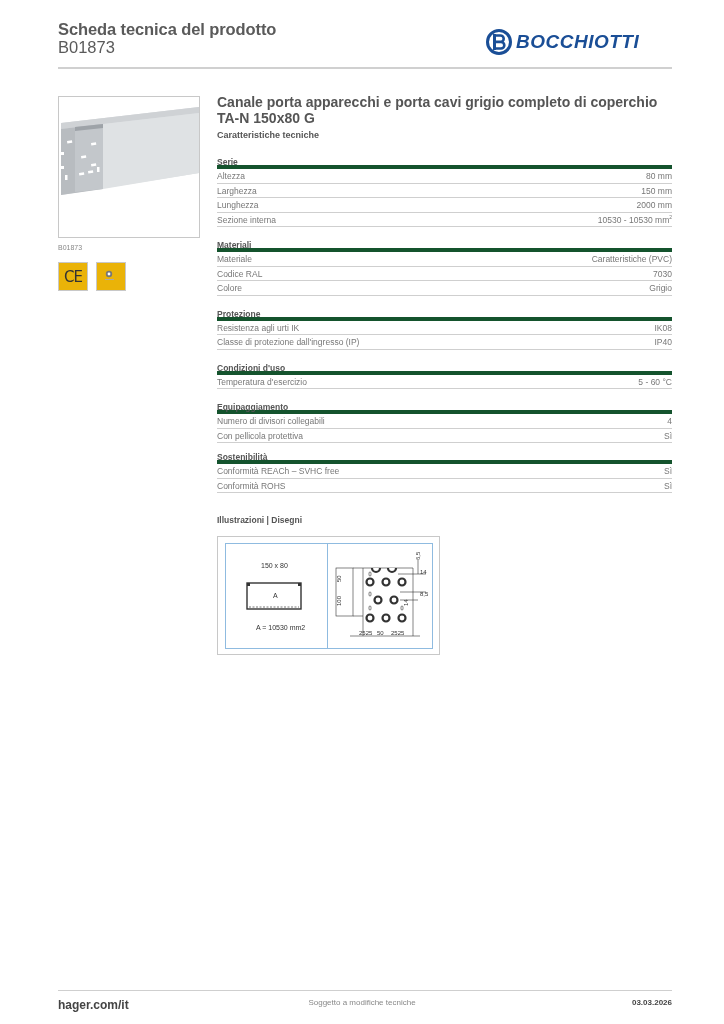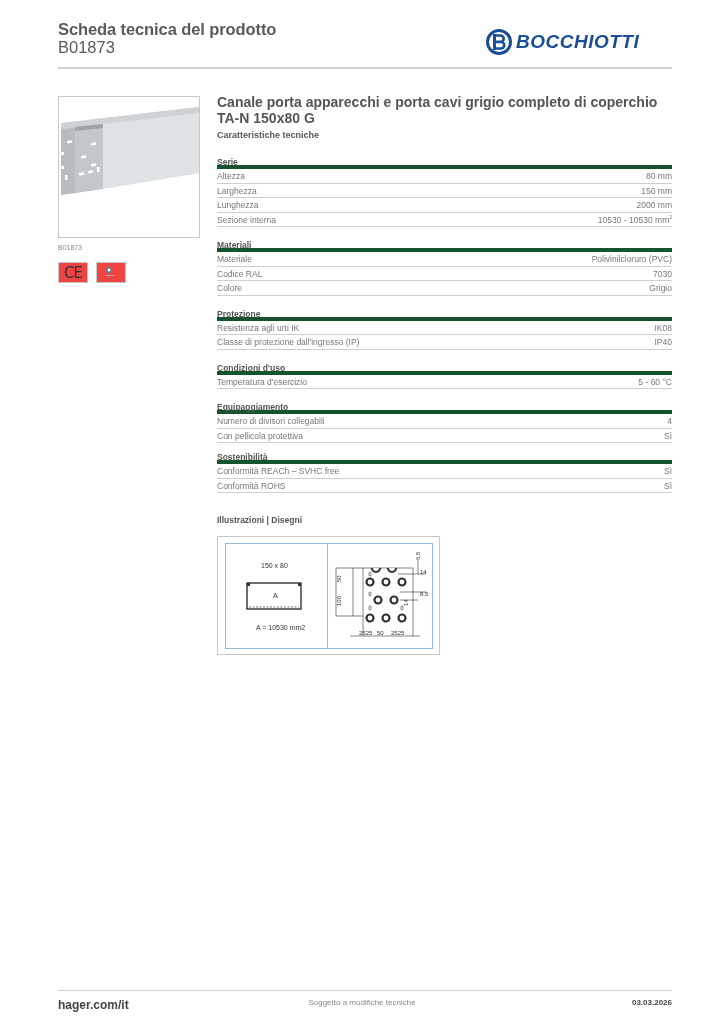--- a/index.html
+++ b/index.html
@@ -33,22 +33,22 @@
 
     
     .product-image {
       position: absolute; left: 58px; top: 96px; width: 142px; height: 142px;
       border: 1px solid #c8c8c8; background: #fff;
     }
     .product-caption {
       position: absolute; left: 58px; top: 244px; font-size: 7px; color: #888;
     }
     .cert-box {
-      position: absolute; top: 262px; width: 30px; height: 21px;
-      border: 1px solid #c8c8c8; background: #ef4444;
+      position: absolute; top: 262px; width: 30px; height: 29px;
+      border: 1px solid #c8c8c8; background: #eab308;
       display: flex; align-items: center; justify-content: center;
     }
     .cert-ce { left: 58px; font-size: 15px; color: #333; font-family: "DejaVu Sans", sans-serif; letter-spacing: -1px; }
     .cert-other { left: 96px; }
 
     
     .right { position: absolute; left: 217px; top: 94px; width: 455px; }
     .product-name { font-size: 14px; font-weight: bold; color: #555; height: 14px; }
     .section-main { font-size: 9px; font-weight: bold; color: #555; margin-top: 22px; height: 14px; }
     .group { margin-top: 12px; }
@@ -159,21 +159,21 @@
           </div>
           <div class="row">
             <span>Sezione interna</span>
             <span class="v"><span>10530 - 10530 mm</span><sup>2</sup></span>
           </div>
         </div>
         <div class="group" style="margin-top: 12px;">
           <div class="group-title">Materiali</div>
           <div class="row">
             <span>Materiale</span>
-            <span class="v"><span>Polivinilcloruro (PVC)</span></span>
+            <span class="v"><span>Caratteristiche (PVC)</span></span>
           </div>
           <div class="row">
             <span>Codice RAL</span>
             <span class="v"><span>7030</span></span>
           </div>
           <div class="row">
             <span>Colore</span>
             <span class="v"><span>Grigio</span></span>
           </div>
         </div>

